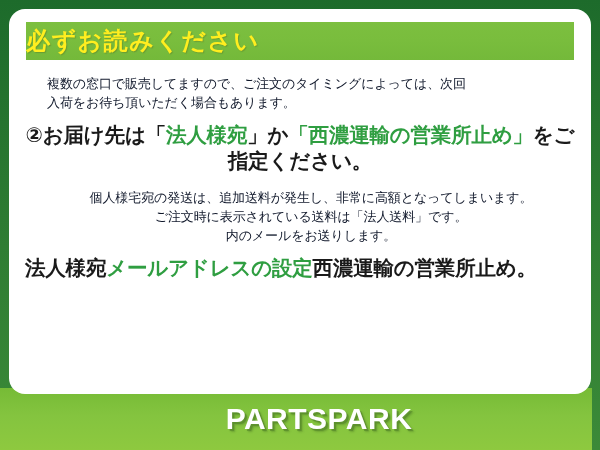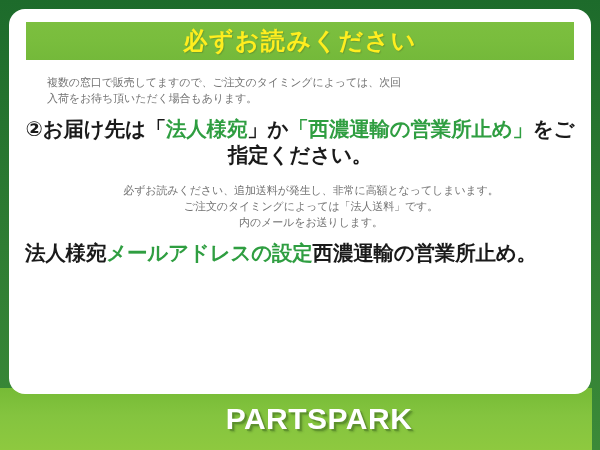--- a/index.html
+++ b/index.html
@@ -59,21 +59,21 @@
     z-index: 2;
     padding: 13px 16px 0 16px;
   }
 
   
   #header-banner {
     height: 38px;
     background: linear-gradient(180deg, #7cbf3f 0%, #79bd3d 50%, #74b93a 100%);
     display: flex;
     align-items: center;
-    justify-content: center;
+    justify-content: flex-start;
     margin: 0 1px 9px 1px;
   }
   #header-title {
     color: #ffee1f;
     font-size: 24px;
     font-weight: bold;
     letter-spacing: 1.5px;
     text-shadow: 1px 1px 1px rgba(90,120,40,0.45);
   }
 
@@ -89,22 +89,22 @@
     letter-spacing: -0.2px;
     white-space: nowrap;
   }
   .item-heading.wrap {
     white-space: normal;
   }
   .hl {
     color: #2f9e41;
   }
   .item-body {
-    font-size: 11px;
-    color: #737373;
+    font-size: 13px;
+    color: #0f172a;
     line-height: 1.45;
     margin: 15px 0 0 22px;
     letter-spacing: -0.1px;
   }
   .item-body div {
     white-space: nowrap;
   }
 
   #item-1 { margin-top: 2px; }
   #item-2 { margin-top: 9px; text-align: center; }
@@ -125,22 +125,22 @@
     <div id="notices-list">
         <div class="notice-item" id="item-1">
           <div class="item-body">
             <div>複数の窓口で販売してますので、ご注文のタイミングによっては、次回</div>
             <div>入荷をお待ち頂いただく場合もあります。</div>
           </div>
         </div>
         <div class="notice-item" id="item-2">
           <div class="item-heading wrap"><span>②お届け先は「</span><span class="hl">法人様宛</span><span>」か</span><span class="hl">「西濃運輸の営業所止め」</span><span>をご指定ください。</span></div>
           <div class="item-body">
-            <div>必ずお読みください、追加送料が発生し、非常に高額となってしまいます。</div>
-            <div>ご注文のタイミングによっては「法人送料」です。</div>
+            <div>個人様宅宛の発送は、追加送料が発生し、非常に高額となってしまいます。</div>
+            <div>ご注文時に表示されている送料は「法人送料」です。</div>
             <div>内のメールをお送りします。</div>
           </div>
         </div>
         <div class="notice-item" id="item-3">
           <div class="item-heading"><span>法人様宛</span><span class="hl">メールアドレスの設定</span><span>西濃運輸の営業所止め。</span></div>
         </div>
       </div>
 
   </div>
 

